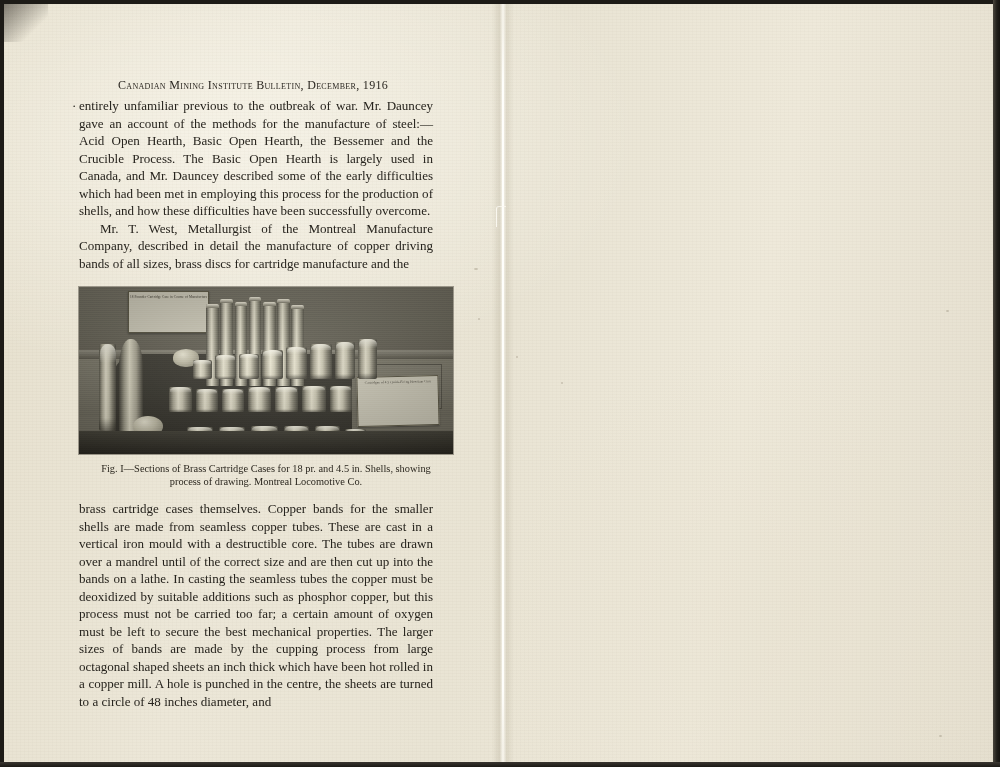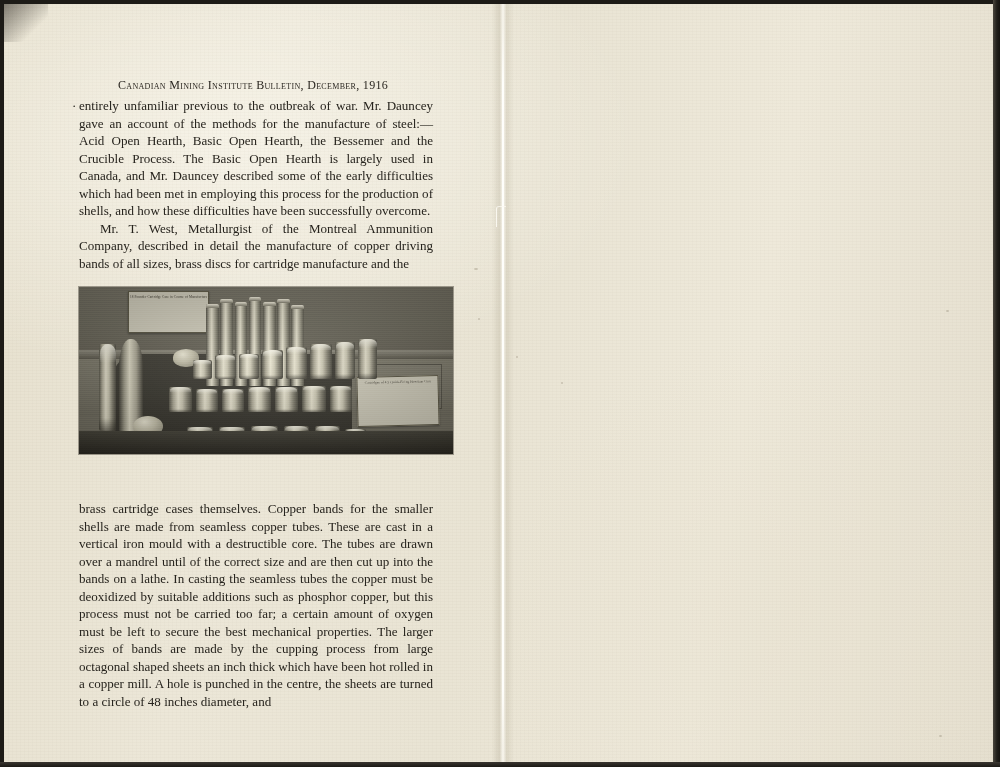--- a/index.html
+++ b/index.html
@@ -206,21 +206,21 @@
 
   <div class="scan-bg"></div>
   <div class="scan-grain"></div>
 
   <div class="leaf leaf-left">
 
     <div class="running-head rh-left">Canadian Mining Institute Bulletin, December, 1916</div>
 
     <div class="body-col col-l-top">
       <p class="hang">entirely unfamiliar previous to the outbreak of war. Mr. Dauncey gave an account of the methods for the manufacture of steel:—Acid Open Hearth, Basic Open Hearth, the Bessemer and the Crucible Process. The Basic Open Hearth is largely used in Canada, and Mr. Dauncey described some of the early difficulties which had been met in employing this process for the production of shells, and how these difficulties have been successfully overcome.</p>
-      <p class="indent">Mr. T. West, Metallurgist of the Montreal Ammunition Company, described in detail the manufacture of copper driving bands of all sizes, brass discs for cartridge manufacture and the</p>
+      <p class="indent">Mr. T. West, Metallurgist of the Montreal Manufacture Company, described in detail the manufacture of copper driving bands of all sizes, brass discs for cartridge manufacture and the</p>
     </div>
 
     <div class="plate plate-left">
       <div class="lp-wallA"></div>
       <div class="lp-rail"></div>
       <div class="lp-wallB"></div>
       <div class="lp-panelR"></div>
       <div class="lp-dark"></div>
 
       <div class="placard placard-a">18 Pounder Cartridge Case in Course of Manufacture</div>
@@ -262,20 +262,24 @@
       <div class="cyl" style="left:37.4%; top:84%; width:7.0%; height:14%;"></div>
       <div class="cyl" style="left:46.0%; top:83%; width:7.2%; height:15%;"></div>
       <div class="cyl" style="left:54.8%; top:83%; width:6.8%; height:15%;"></div>
       <div class="cyl" style="left:63.0%; top:83%; width:6.8%; height:15%;"></div>
       <div class="cyl" style="left:71.2%; top:85%; width:5.6%; height:12%;"></div>
 
       <div class="lp-floor"></div>
       <div class="plate-veil"></div>
     </div>
 
+    <div class="caption cap-left">
+      <span>Fig. I—Sections of Brass Cartridge Cases for 18 pr. and 4.5 in. Shells, showing</span>
+      <span class="cap-line2">process of drawing.   Montreal Locomotive Co.</span>
+    </div>
 
     <div class="body-col col-l-bottom">
       <p>brass cartridge cases themselves.   Copper bands for the smaller shells are made from seamless copper tubes.   These are cast in a vertical iron mould with a destructible core.   The tubes are drawn over a mandrel until of the correct size and are then cut up into the bands on a lathe.   In casting the seamless tubes the copper must be deoxidized by suitable additions such as phosphor copper, but this process must not be carried too far; a certain amount of oxygen must be left to secure the best mechanical properties.   The larger sizes of bands are made by the cupping process from large octagonal shaped sheets an inch thick which have been hot rolled in a copper mill.   A hole is punched in the centre, the sheets are turned to a circle of 48 inches diameter, and</p>
     </div>
   </div>
 
   <div class="leaf leaf-right">
 
     
 

